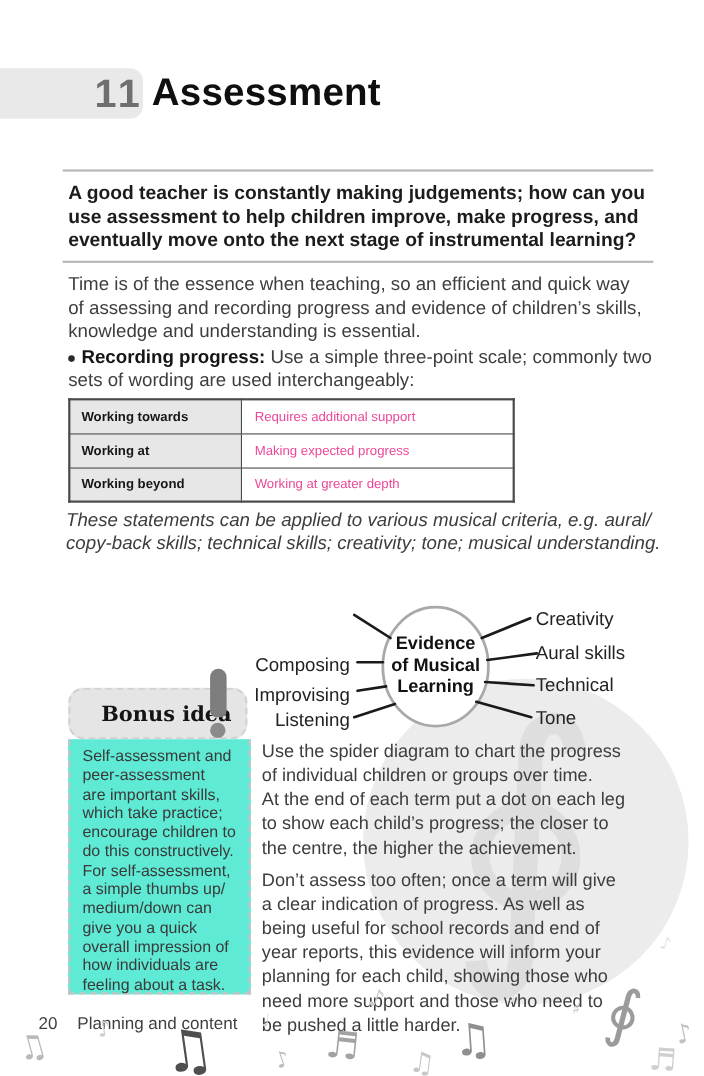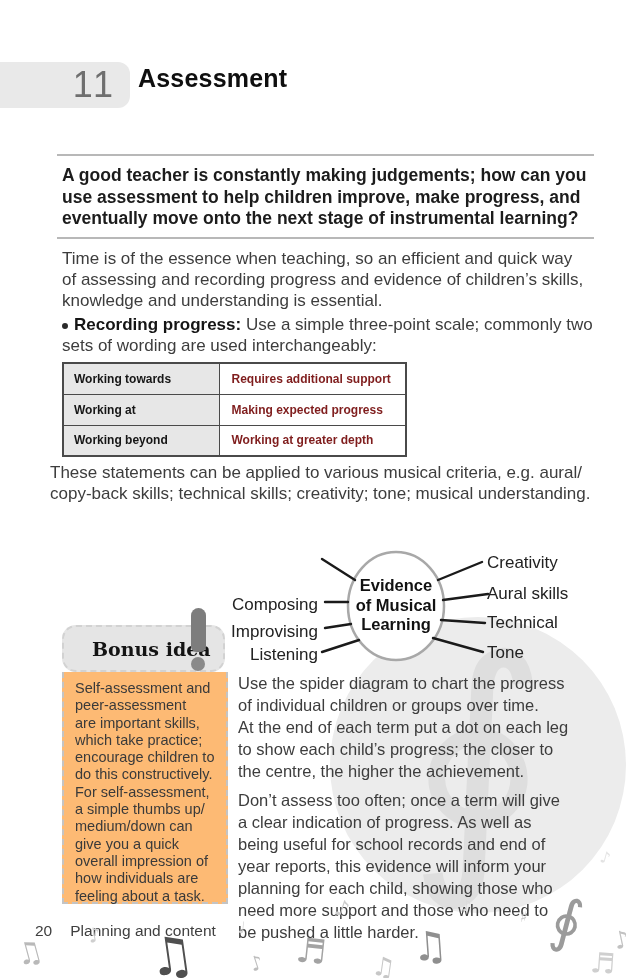--- a/index.html
+++ b/index.html
@@ -13,45 +13,45 @@
 
   
   .watermark { left:330px; top:617px; width:296px; height:296px; border-radius:50%;
     background:#ececec; z-index:0; display:flex; align-items:center; justify-content:center; }
   .watermark .clef { font-family:"DejaVu Sans", sans-serif; font-size:270px; color:#dedede;
     line-height:1; transform:translateY(-6px); }
 
   
   .chapter-tab { left:0; top:62px; width:130px; height:46px; background:#e9e9e9;
     border-radius:0 12px 12px 0; text-align:right; }
-  .chapter-num { display:inline-block; padding-right:14px; font-size:36px; font-weight:normal;
+  .chapter-num { display:inline-block; font-size:36px; font-weight:bold;
     color:#6f6f6f; letter-spacing:3px; line-height:46px; }
-  .page-title { left:138px; top:64px; font-size:25px; font-weight:bold; color:#0f0f0f; letter-spacing:0.2px; }
+  .page-title { left:138px; top:64px; font-size:35px; font-weight:bold; color:#0f0f0f; letter-spacing:0.2px; }
   .quote { left:62px; top:116px; font-family:"DejaVu Serif", serif; font-style:italic;
     font-size:19px; color:#2e2e2e; }
 
   .rule { left:57px; width:537px; height:2px; background:#b8b8b8; }
   .rule1 { top:154px; } .rule2 { top:237px; }
 
   .question { left:62px; top:165px; width:540px; font-size:17.5px; line-height:21.5px;
     font-weight:bold; color:#1c1c1c; white-space:pre-line; }
   .para { font-size:17px; line-height:21px; color:#3d3d3d; white-space:pre-line; }
   .opening { left:62px; top:248px; width:545px; }
   .bullet1 { left:62px; top:314px; width:545px; }
-  .after-table { left:50px; top:462px; width:545px; }
+  .after-table { left:60px; top:462px; width:545px;font-style:italic; }
   .bullet2 { left:62px; top:511px; width:545px; }
   .blabel { font-weight:bold; color:#151515; }
   .donut { display:inline-block; width:6px; height:6px; border:3.5px solid #2b2b2b;
     border-radius:50%; margin-right:6px; vertical-align:1px; }
 
   
   table.scale { left:62px; top:362px; border-collapse:collapse; background:#fff; }
   table.scale td { border:1.5px solid #4a4a4a; height:31px; font-size:12px;margin-top:13px; }
   table.scale td.term { width:156px; background:#e7e7e7; font-weight:bold; color:#161616; padding:0 8px 0 10px; }
-  table.scale td.meaning { width:187px; color:#7f1d1d; padding:0 8px 0 12px;font-weight:bold; }
+  table.scale td.meaning { width:248px; color:#ec4899; padding:0 8px 0 12px; }
   table.scale { border:2px solid #4a4a4a; }
 
   
   .diagram { left:150px; top:540px; width:460px; height:140px; }
   .diagram svg { position:absolute; left:0; top:0; }
   .dlabel { position:absolute; font-size:17px; line-height:19px; color:#222; white-space:pre-line; }
   .dleft { right:292px; text-align:right; }
   .dright { left:337px; }
   .dcenter { position:absolute; left:198px; top:36px; width:96px; text-align:center;
     font-size:16.5px; line-height:19.5px; font-weight:bold; color:#111; white-space:pre-line; }
@@ -61,21 +61,21 @@
   .bonus-pill { position:absolute; left:0; top:17px; width:163px; height:47px;
     background:#e5e5e5; border:2px dashed #d2d2d2; border-radius:14px;
     display:flex; align-items:center; }
   .bonus-title { font-family:"DejaVu Serif", serif; font-weight:bold; font-size:19px;
     color:#141414; padding-left:28px; }
   .excl { position:absolute; left:123px; top:0; width:26px; height:72px; text-align:center; }
   .excl-bar { margin:0 auto; width:15px; height:44px; background:#7d7d7d;
     border-radius:8px 8px 6px 6px; }
   .excl-dot { margin:5px auto 0; width:14px; height:14px; background:#8a8a8a; border-radius:50%; }
   .bonus-body { position:absolute; left:0; top:64px; width:166px; height:232px;
-    border:2px dashed #c4c4c4; border-top:none; background:#fdba74;
+    border:2px dashed #c4c4c4; border-top:none; background:#5eead4;
     padding:8px 4px 4px 11px; font-size:14.5px; line-height:17.3px; color:#3a3a3a; white-space:pre-line; }
 
   
   .col-para { left:238px; width:376px; font-size:16.5px; line-height:22px; color:#3d3d3d; white-space:pre-line; }
   .cp1 { top:672px; } .cp2 { top:789px; }
 
   
   .footer { left:35px; top:922px; font-size:15.5px; color:#3f3f3f; }
   .footer .pnum { margin-right:18px; }
 

